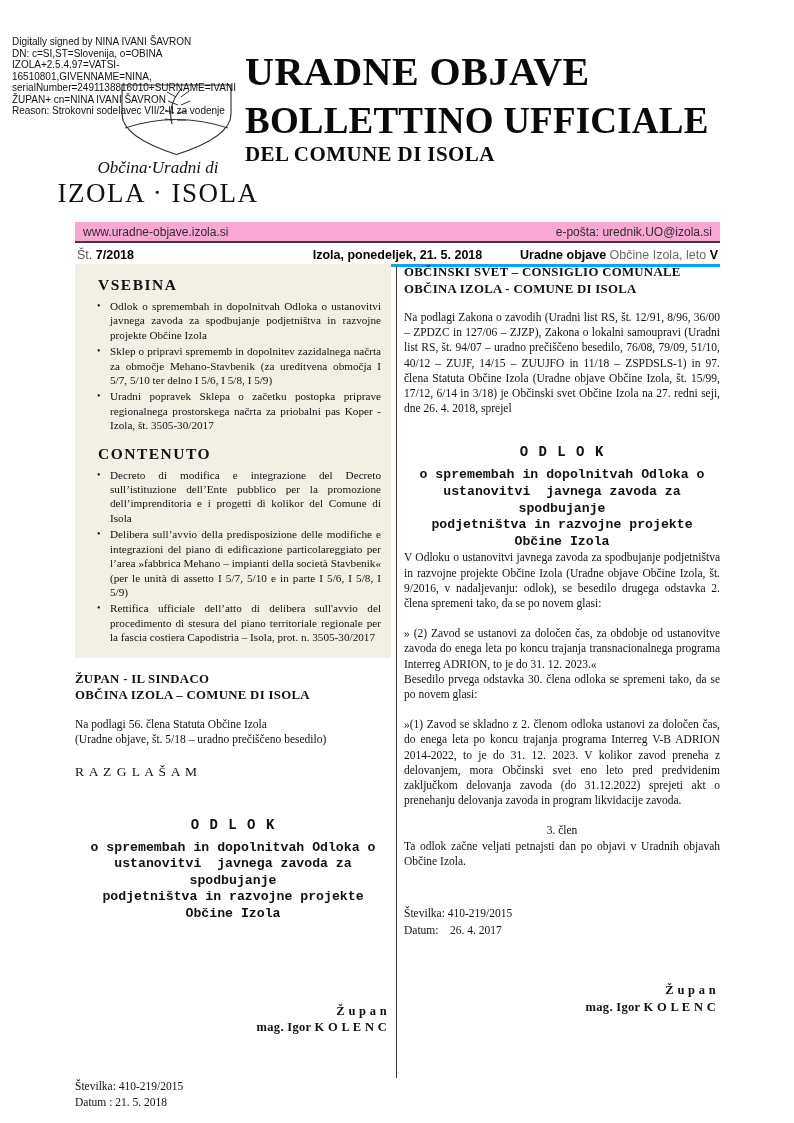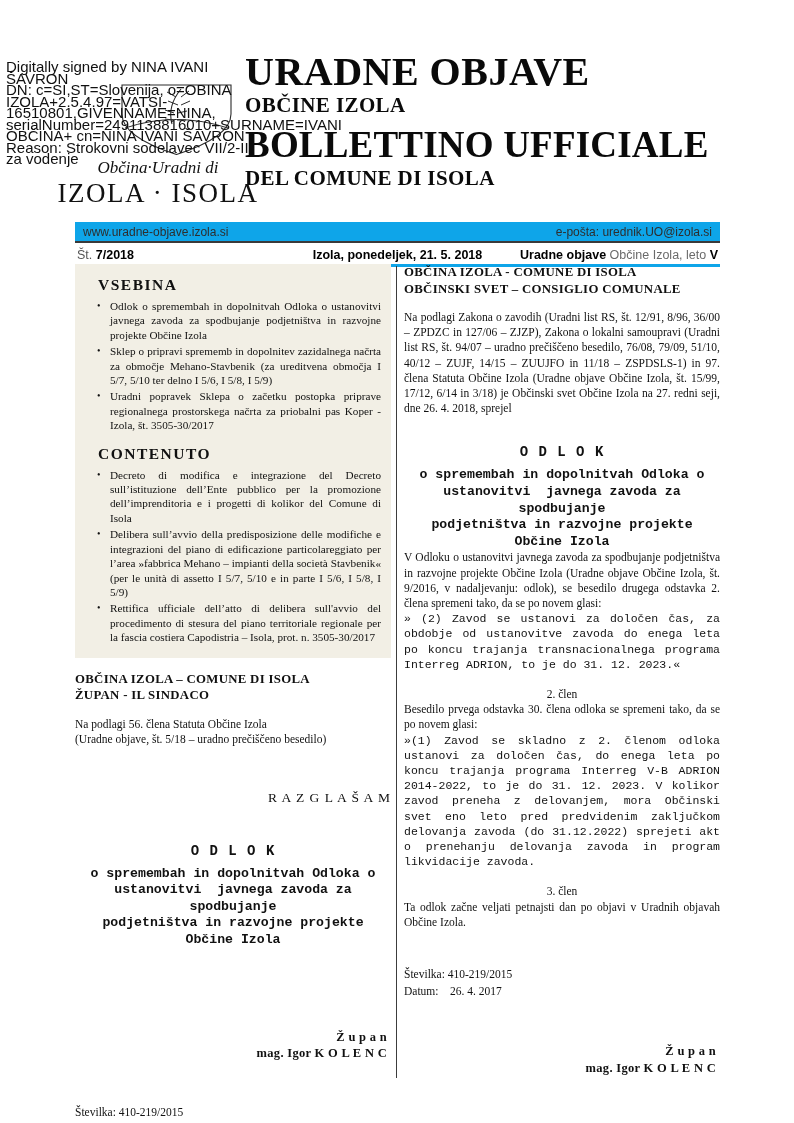--- a/index.html
+++ b/index.html
@@ -1,39 +1,39 @@
 <!DOCTYPE html>
 <html><head>
 <meta charset="utf-8">
 <style>
   html,body{margin:0;padding:0;background:#888;}
   #page{position:relative;width:794px;height:1123px;background:#ffffff;overflow:hidden;
         font-family:"Liberation Serif",serif;color:#111;}
 
   
-  .sig-stamp{position:absolute;left:6px;top:36px;width:258px;z-index:2;
-             font-family:"Liberation Sans",sans-serif;font-size:15px;line-height:11.5px;color:#101010;margin-top:25px;}
+  .sig-stamp{position:absolute;left:12px;top:36px;width:258px;z-index:2;
+             font-family:"Liberation Sans",sans-serif;font-size:10px;line-height:11.5px;color:#101010;}
 
   
   .coat{position:absolute;left:118px;top:84px;z-index:1;}
 
   
   .logo{position:absolute;left:52px;top:158px;width:212px;text-align:center;z-index:1;}
   .logo-org{font-style:italic;font-size:17px;line-height:20px;}
   .logo-city{font-size:27px;line-height:30px;letter-spacing:1.5px;margin-top:0;}
 
   
   .masthead{position:absolute;left:245px;top:50px;width:478px;font-weight:bold;color:#0a0a0a;}
   .mh1{font-size:40px;line-height:43px;letter-spacing:.5px;}
   .mh2{font-size:21px;line-height:23px;margin-top:1px;letter-spacing:.4px;}
   .mh3{font-size:37px;line-height:40px;margin-top:8px;letter-spacing:.2px;}
   .mh4{font-size:21px;line-height:23px;margin-top:2px;letter-spacing:.4px;}
 
   
-  .infobar{position:absolute;left:75px;top:222px;width:645px;height:21px;background:#0ea5e9;
+  .infobar{position:absolute;left:75px;top:222px;width:645px;height:21px;background:#f9a8d4;
            border-bottom:2px solid #3a3a3a;box-sizing:border-box;display:flex;justify-content:space-between;
            align-items:center;padding:0 8px;font-family:"Liberation Sans",sans-serif;font-size:12px;color:#2e2e2e;}
   .issuebar{position:absolute;left:75px;top:245px;width:645px;height:19px;border-bottom:3px solid #0ea5e9;
             box-sizing:content-box;display:flex;align-items:center;
             font-family:"Liberation Sans",sans-serif;font-size:12.5px;}
   .issuebar .cell{flex:1;}
   .ib-left{text-align:left;padding-left:2px;}
   .ib-center{text-align:center;font-weight:bold;color:#000;}
   .ib-right{text-align:right;padding-right:2px;}
   .ib-label{color:#555;}
@@ -52,67 +52,66 @@
   .toc-box{background:#f2efe5;padding:9px 10px 11px 20px;}
   .toc-title{font-weight:bold;font-size:15.5px;line-height:19px;letter-spacing:1.5px;margin:2px 0 5px 3px;}
   .toc-title.second{margin-top:11px;}
   .toc-item{display:flex;font-size:11.2px;line-height:14.4px;text-align:justify;margin-bottom:2px;}
   .toc-bullet{width:13px;flex:none;padding-left:2px;font-size:10px;line-height:14.4px;}
   .toc-item-text{flex:1;}
 
   
   .org-head{margin-top:13px;font-weight:bold;font-size:12.8px;line-height:16.5px;letter-spacing:.3px;}
   .basis{margin-top:13px;font-size:11.5px;line-height:15.5px;}
-  .proclaim{margin-top:42px;text-align:right;font-size:13.5px;letter-spacing:1px;}
+  .proclaim{margin-top:16px;text-align:left;font-size:13.5px;letter-spacing:1px;}
   .decree-block{text-align:center;font-family:Liberation Mono, monospace;}
   .decree-left{margin-top:36px;}
   .decree-right{margin-top:27px;}
   .decree-title{font-weight:bold;font-size:14px;line-height:18px;letter-spacing:1px;margin-bottom:6px;}
   .decree-sub{font-weight:bold;font-size:13.2px;line-height:16.6px;}
   .clen-head{margin-top:22px;text-align:center;font-size:11.5px;line-height:15.2px;}
-  .quote{font-family:Liberation Mono, monospace;}
+  .quote{margin-top:15px;}
   .sig{text-align:right;font-weight:bold;font-size:12.5px;line-height:16.5px;padding-right:4px;letter-spacing:.3px;}
   .sig-left{margin-top:80px;}
   .sig-right{margin-top:44px;}
   .refs{font-size:11.5px;line-height:16.5px;}
   .refs-left{margin-top:42px;}
   .refs-right{margin-top:36px;}
 </style>
 </head>
 <body>
 
 <div id="page">
 
   <div class="sig-stamp">
     <div>Digitally signed by NINA IVANI ŠAVRON</div>
     <div>DN: c=SI,ST=Slovenija, o=OBINA</div>
     <div>IZOLA+2.5.4.97=VATSI-</div>
     <div>16510801,GIVENNAME=NINA,</div>
     <div>serialNumber=2491138816010+SURNAME=IVANI</div>
-    <div>OBČINA+ cn=NINA IVANI ŠAVRON</div>
+    <div>ŽUPAN+ cn=NINA IVANI ŠAVRON</div>
     <div>Reason: Strokovni sodelavec VII/2-II za vodenje</div>
   </div>
 
   <div class="coat">
     <svg width="117" height="72" viewBox="0 0 117 72" fill="none" xmlns="http://www.w3.org/2000/svg">
       <path d="M4,1 L113,1 L113,30 Q113,53 58.5,70.5 Q4,53 4,30 Z" stroke="#2b2b2b" stroke-width="1.1" fill="none"></path>
       <path d="M7,44 Q58,27 110,44" stroke="#2b2b2b" stroke-width="1" fill="none"></path>
       <path d="M63,5 Q49,22 54,40" stroke="#2b2b2b" stroke-width="1.1" fill="none"></path>
       <path d="M58,13 l-9,-5 M60,21 l-10,-4 M56,29 l-9,-3 M55,36 l-8,-1 M63,13 l8,-6 M63,21 l9,-4 M60,29 l9,-2 M59,36 l9,0" stroke="#2b2b2b" stroke-width="1" fill="none"></path>
     </svg>
   </div>
 
   <div class="logo">
     <div class="logo-org">Občina·Uradni di</div>
     <div class="logo-city">IZOLA · ISOLA</div>
   </div>
 
   <div class="masthead">
     <div class="mh1">URADNE OBJAVE</div>
-    <div class="mh2">OBČINE IZOLA</div>
     <div class="mh3">BOLLETTINO UFFICIALE</div>
     <div class="mh4">DEL COMUNE DI ISOLA</div>
   </div>
 
   <div class="infobar">
     <span>www.uradne-objave.izola.si</span>
     <span>e-pošta: urednik.UO@izola.si</span>
   </div>
 
   <div class="issuebar">
@@ -148,22 +147,22 @@
         <span class="toc-bullet">•</span>
         <span class="toc-item-text">Delibera sull’avvio della predisposizione delle modifiche e integrazioni del piano di edificazione particolareggiato per l’area »fabbrica Mehano – impianti della società Stavbenik« (per le unità di assetto I 5/7, 5/10 e in parte I 5/6, I 5/8, I 5/9)</span>
       </div>
       <div class="toc-item">
         <span class="toc-bullet">•</span>
         <span class="toc-item-text">Rettifica ufficiale dell’atto di delibera sull'avvio del procedimento di stesura del piano territoriale regionale per la fascia costiera Capodistria – Isola, prot. n. 3505-30/2017</span>
       </div>
     </div>
 
     <div class="org-head">
+      <div>ŽUPAN - IL  SINDACO</div>
       <div>OBČINA IZOLA – COMUNE DI ISOLA</div>
-      <div>ŽUPAN - IL  SINDACO</div>
     </div>
 
     <div class="basis">
       <div>Na podlagi 56. člena Statuta Občine Izola</div>
       <div>(Uradne objave, št. 5/18 – uradno prečiščeno besedilo)</div>
     </div>
 
     <div class="proclaim">R A Z G L A Š A M</div>
 
     <div class="decree-block decree-left">
@@ -181,37 +180,36 @@
     <div class="refs refs-left">
       <div class="pre">Številka: 410-219/2015</div>
       <div class="pre">Datum : 21. 5. 2018</div>
     </div>
 
   </div>
 
   <div class="col-right">
 
     <div class="org-head" style="margin-top:0;">
+      <div>OBČINSKI SVET – CONSIGLIO COMUNALE</div>
       <div>OBČINA IZOLA - COMUNE DI ISOLA</div>
-      <div>OBČINSKI SVET – CONSIGLIO COMUNALE</div>
     </div>
 
     <div class="body-text" style="margin-top:13px;">Na podlagi Zakona o zavodih (Uradni list RS, št. 12/91, 8/96, 36/00 – ZPDZC in 127/06 – ZJZP), Zakona o lokalni samoupravi (Uradni list RS, št. 94/07 – uradno prečiščeno besedilo, 76/08, 79/09, 51/10, 40/12 – ZUJF, 14/15 – ZUUJFO in 11/18 – ZSPDSLS-1) in 97. člena Statuta Občine Izola (Uradne objave Občine Izola, št. 15/99, 17/12, 6/14 in 3/18) je Občinski svet Občine Izola na 27. redni seji, dne 26. 4. 2018, sprejel</div>
 
     <div class="decree-block decree-right">
       <div class="decree-title">O D L O K</div>
       <div class="decree-sub pre">o spremembah in dopolnitvah Odloka o</div>
       <div class="decree-sub pre">ustanovitvi  javnega zavoda za spodbujanje</div>
       <div class="decree-sub pre">podjetništva in razvojne projekte Občine Izola</div>
     </div>
 
     <div class="body-text">V Odloku o ustanovitvi javnega zavoda za spodbujanje podjetništva in razvojne projekte Občine Izola (Uradne objave Občine Izola, št. 9/2016, v nadaljevanju: odlok), se besedilo drugega odstavka 2. člena spremeni tako, da se po novem glasi:</div>
     <div class="body-text quote">» (2) Zavod se ustanovi za določen čas, za obdobje od ustanovitve zavoda do enega leta po koncu trajanja transnacionalnega programa Interreg ADRION, to je do 31. 12. 2023.«</div>
 
-    <div class="clen-head" style="margin-top:15px;">2. člen</div>
     <div class="body-text">Besedilo prvega odstavka 30. člena odloka se spremeni tako, da se po novem glasi:</div>
     <div class="body-text quote">»(1) Zavod se skladno z 2. členom odloka ustanovi za določen čas, do enega leta po koncu trajanja programa Interreg V-B ADRION 2014-2022, to je do 31. 12. 2023. V kolikor zavod preneha z delovanjem, mora Občinski svet eno leto pred predvidenim zaključkom delovanja zavoda (do 31.12.2022) sprejeti akt o prenehanju delovanja zavoda in program likvidacije zavoda.</div>
 
     <div class="clen-head" style="margin-top:15px;">3. člen</div>
     <div class="body-text">Ta odlok začne veljati petnajsti dan po objavi v Uradnih objavah Občine Izola.</div>
 
     <div class="refs refs-right">
       <div class="pre">Številka: 410-219/2015</div>
       <div class="pre">Datum:    26. 4. 2017</div>
     </div>

